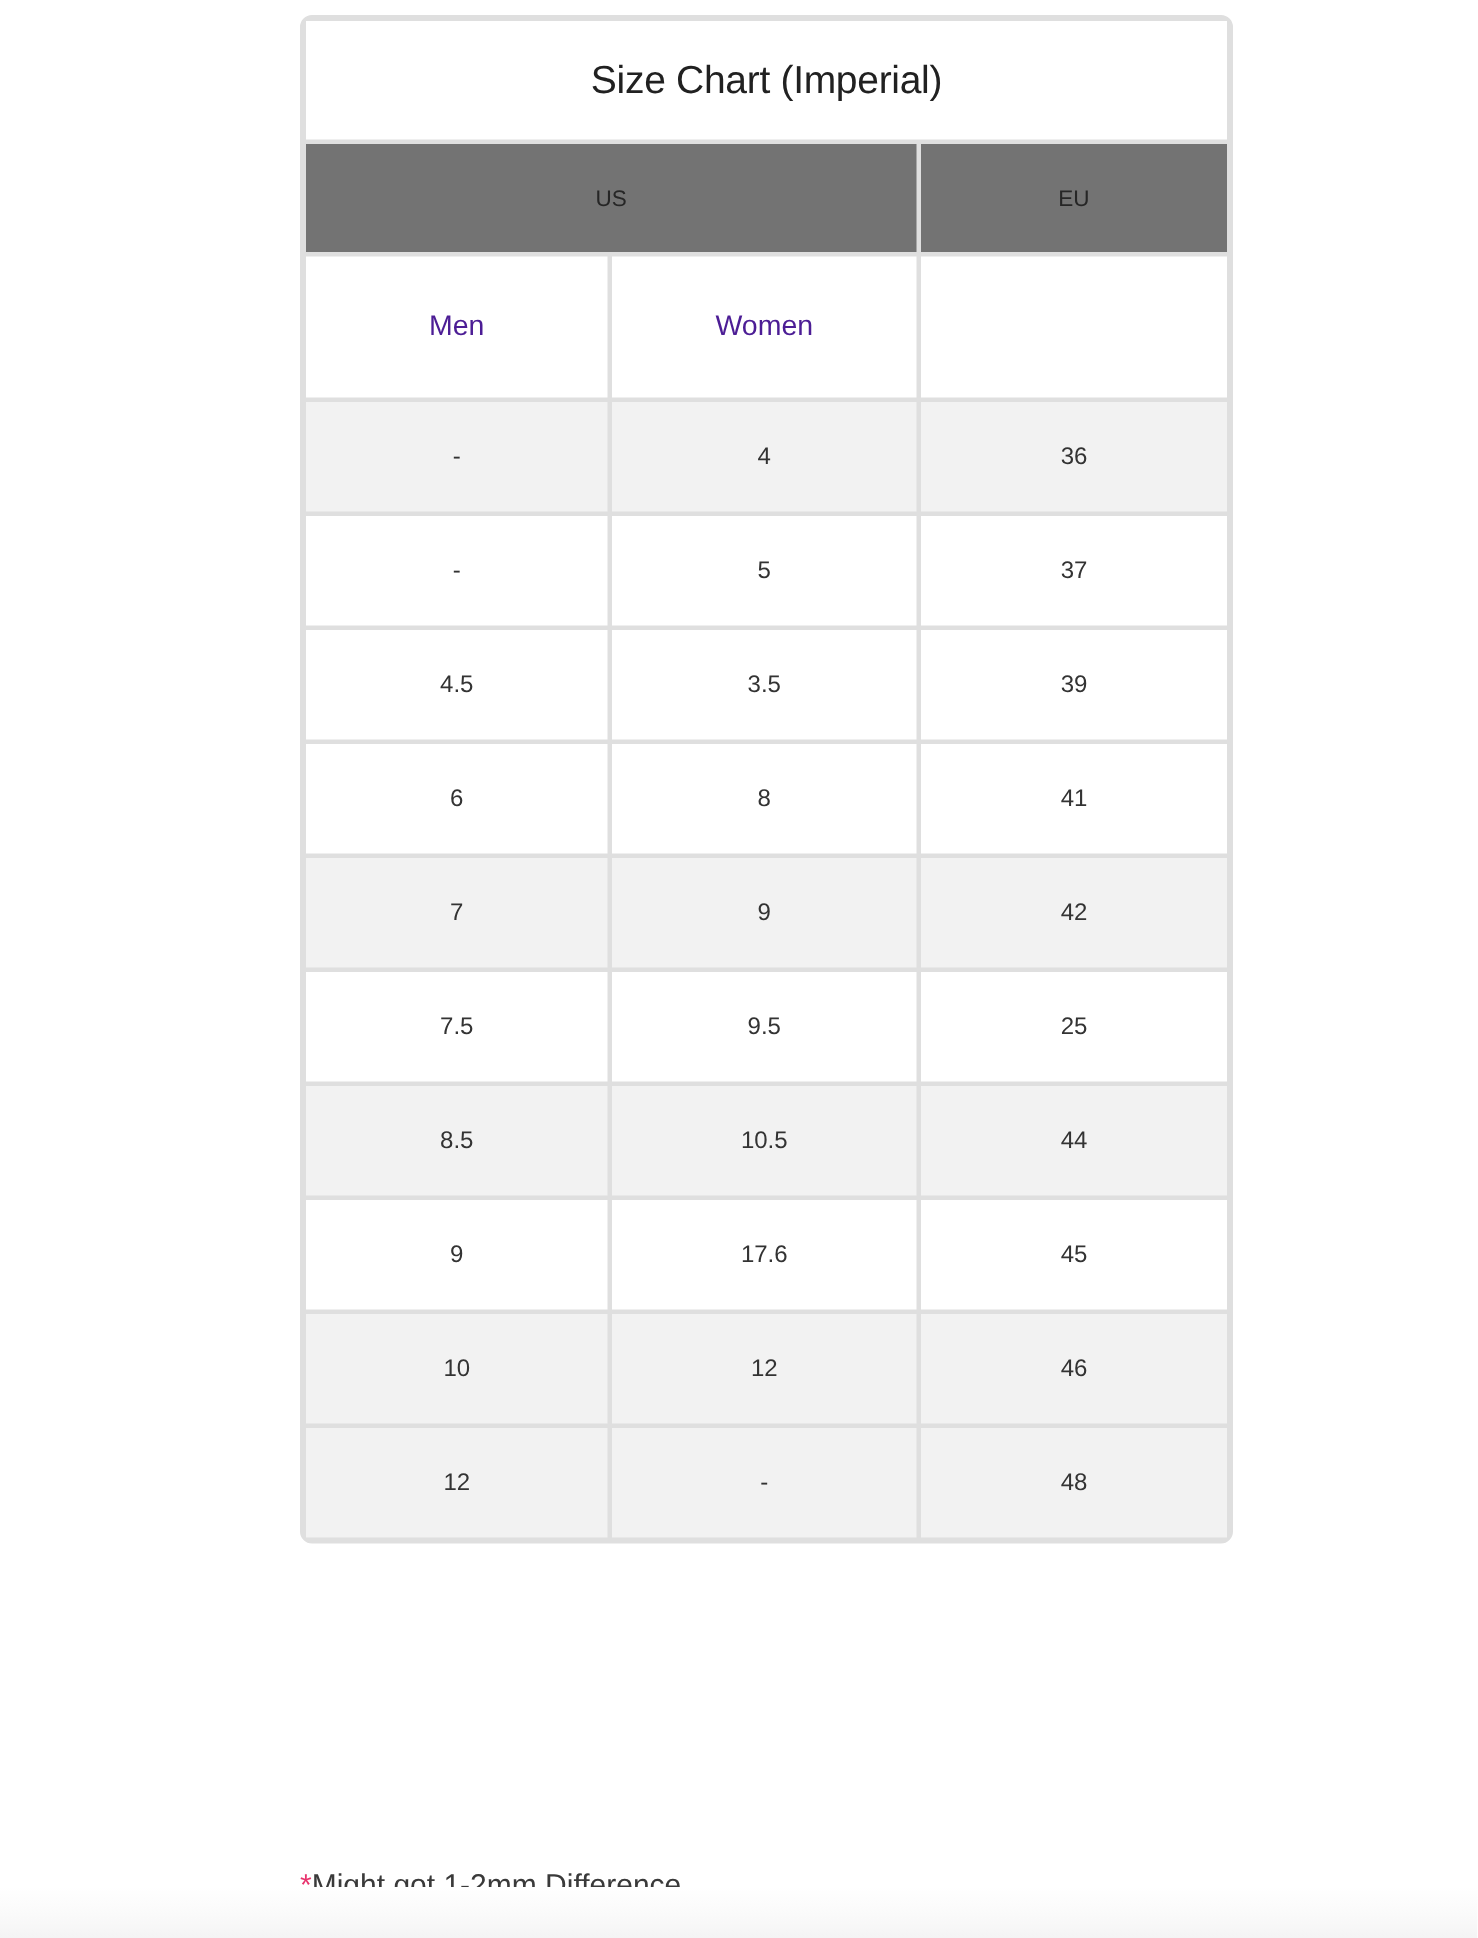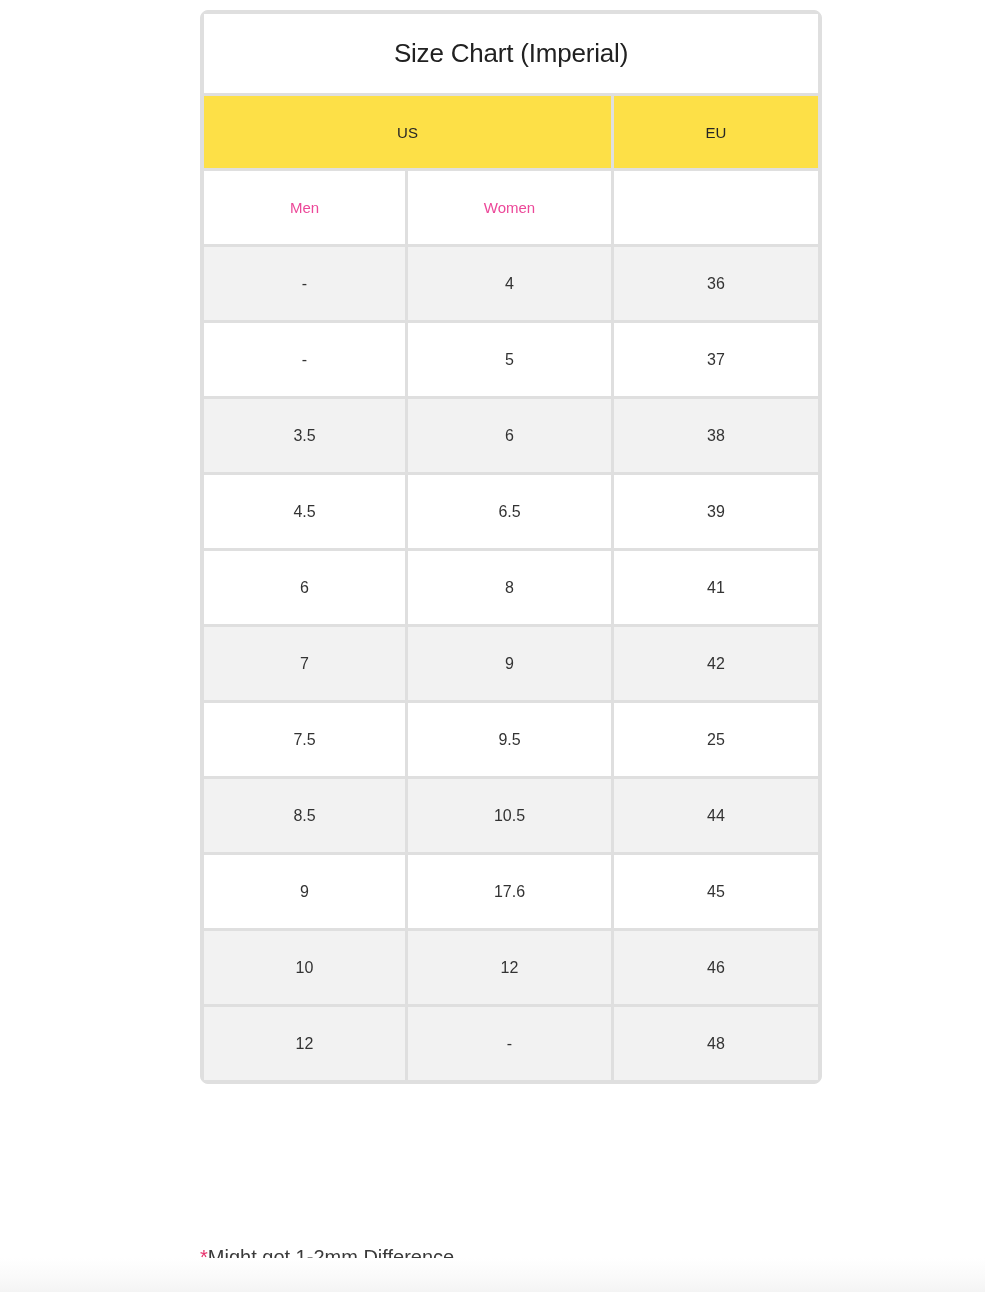--- a/index.html
+++ b/index.html
@@ -67,34 +67,34 @@
     background: #ffffff;
     height: 79px;
     font-size: 26px;
     font-weight: bold;
     color: #212121;
     letter-spacing: -0.2px;
   }
 
   
   .row-group th {
-    background: #fde047;
+    background: #737373;
     height: 72px;
     font-size: 15px;
     font-weight: bold;
     color: #262626;
   }
 
   
   .row-sub th {
     background: #ffffff;
-    height: 73px;
-    font-size: 15px;
+    height: 94px;
+    font-size: 19px;
     font-weight: bold;
-    color: #ec4899;
+    color: #4c1d95;
   }
 
   
   .row-data td {
     height: 73px;
     font-size: 16px;
     color: #333333;
   }
   .row-data.shade td { background: #f2f2f2; }
   .row-data.plain td { background: #ffffff; }
@@ -147,28 +147,23 @@
           <tr class="row-data shade">
             <td>-</td>
             <td>4</td>
             <td>36</td>
           </tr>
           <tr class="row-data plain">
             <td>-</td>
             <td>5</td>
             <td>37</td>
           </tr>
-          <tr class="row-data shade">
+          <tr class="row-data plain">
+            <td>4.5</td>
             <td>3.5</td>
-            <td>6</td>
-            <td>38</td>
-          </tr>
-          <tr class="row-data plain">
-            <td>4.5</td>
-            <td>6.5</td>
             <td>39</td>
           </tr>
           <tr class="row-data plain">
             <td>6</td>
             <td>8</td>
             <td>41</td>
           </tr>
           <tr class="row-data shade">
             <td>7</td>
             <td>9</td>

